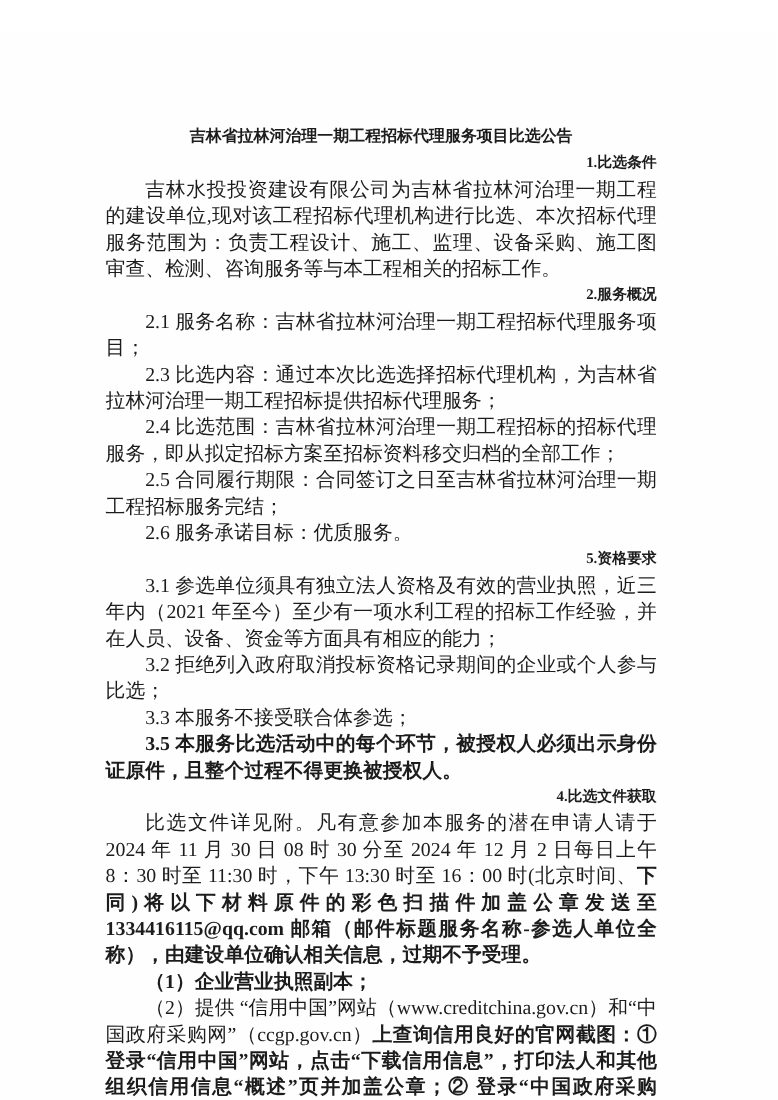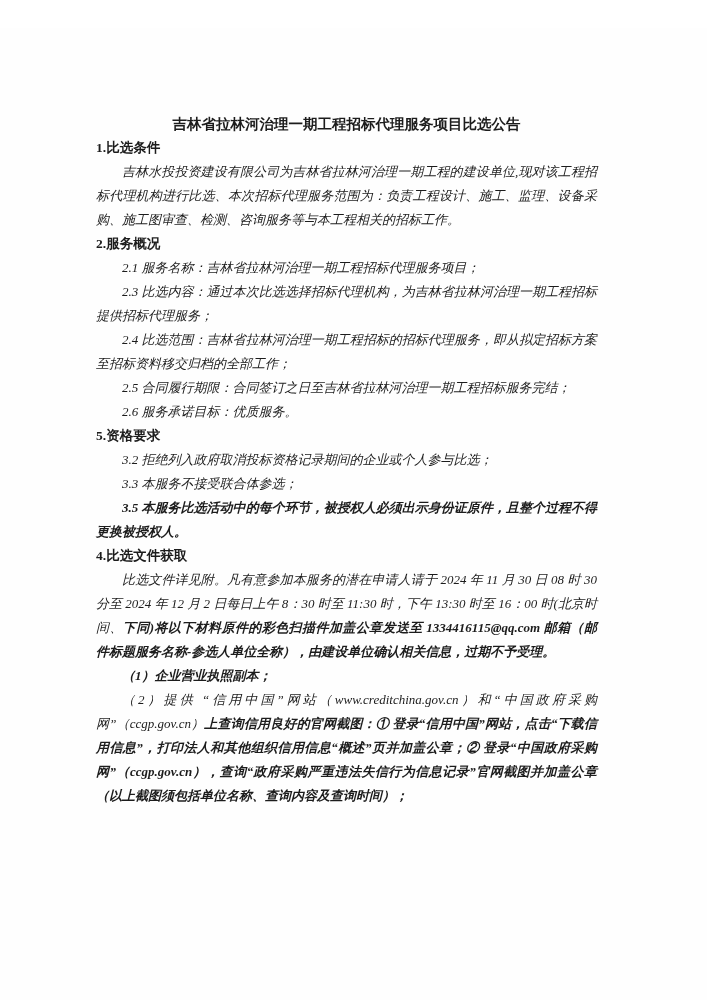--- a/index.html
+++ b/index.html
@@ -23,28 +23,28 @@
     text-align: center;
     margin: 0;
     line-height: 24px;
     white-space: nowrap;
   }
   .hd {
     font-size: 13.5px;
     font-weight: bold;
     margin: 0;
     line-height: 24px;
+    text-align: right;
   }
   .para {
-    font-size: 13px;
+    font-size: 18px;
     margin: 0;
     line-height: 24px;
     text-align: justify;
     text-indent: 2em;
-    font-style: italic;
   }
   .b { font-weight: bold; }
 </style>
 </head>
 <body>
 
 <div class="page">
 
   <h1 class="title">吉林省拉林河治理一期工程招标代理服务项目比选公告</h1>
 
@@ -57,20 +57,21 @@
     <h2 class="hd">2.服务概况</h2>
     <p class="para"><span>2.1 服务名称：吉林省拉林河治理一期工程招标代理服务项目；</span></p>
     <p class="para"><span>2.3 比选内容：通过本次比选选择招标代理机构，为吉林省拉林河治理一期工程招标提供招标代理服务；</span></p>
     <p class="para"><span>2.4 比选范围：吉林省拉林河治理一期工程招标的招标代理服务，即从拟定招标方案至招标资料移交归档的全部工作；</span></p>
     <p class="para"><span>2.5 合同履行期限：合同签订之日至吉林省拉林河治理一期工程招标服务完结；</span></p>
     <p class="para"><span>2.6 服务承诺目标：优质服务。</span></p>
   </section>
 
   <section>
     <h2 class="hd">5.资格要求</h2>
+    <p class="para"><span>3.1 参选单位须具有独立法人资格及有效的营业执照，近三年内（2021 年至今）至少有一项水利工程的招标工作经验，并在人员、设备、资金等方面具有相应的能力；</span></p>
     <p class="para"><span>3.2 拒绝列入政府取消投标资格记录期间的企业或个人参与比选；</span></p>
     <p class="para"><span>3.3 本服务不接受联合体参选；</span></p>
     <p class="para"><span class="b">3.5 本服务比选活动中的每个环节，被授权人必须出示身份证原件，且整个过程不得更换被授权人。</span></p>
   </section>
 
   <section>
     <h2 class="hd">4.比选文件获取</h2>
     <p class="para"><span>比选文件详见附。凡有意参加本服务的潜在申请人请于 2024 年 11 月 30 日 08 时 30 分至 2024 年 12 月 2 日每日上午 8：30 时至 11:30 时，下午 13:30 时至 16：00 时(北京时间、</span><span class="b">下同)将以下材料原件的彩色扫描件加盖公章发送至 1334416115@qq.com 邮箱（邮件标题服务名称-参选人单位全称），由建设单位确认相关信息，过期不予受理。</span></p>
     <p class="para"><span class="b">（1）企业营业执照副本；</span></p>
     <p class="para"><span>（2）提供 “信用中国”网站（www.creditchina.gov.cn）和“中国政府采购网”（ccgp.gov.cn）</span><span class="b">上查询信用良好的官网截图：① 登录“信用中国”网站，点击“下载信用信息”，打印法人和其他组织信用信息“概述”页并加盖公章；② 登录“中国政府采购网”（ccgp.gov.cn），查询“政府采购严重违法失信行为信息记录”官网截图并加盖公章（以上截图须包括单位名称、查询内容及查询时间）；</span></p>

